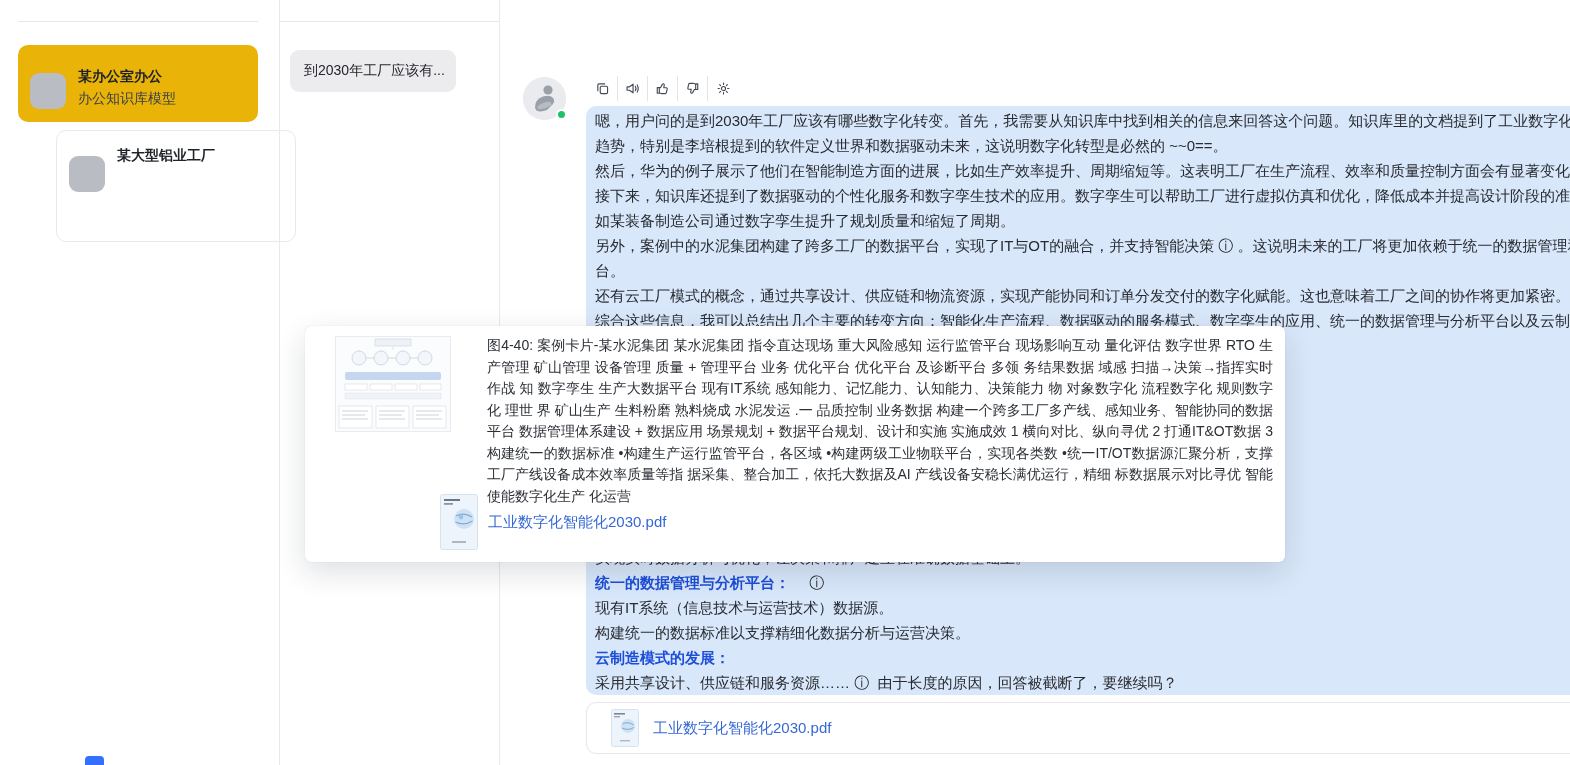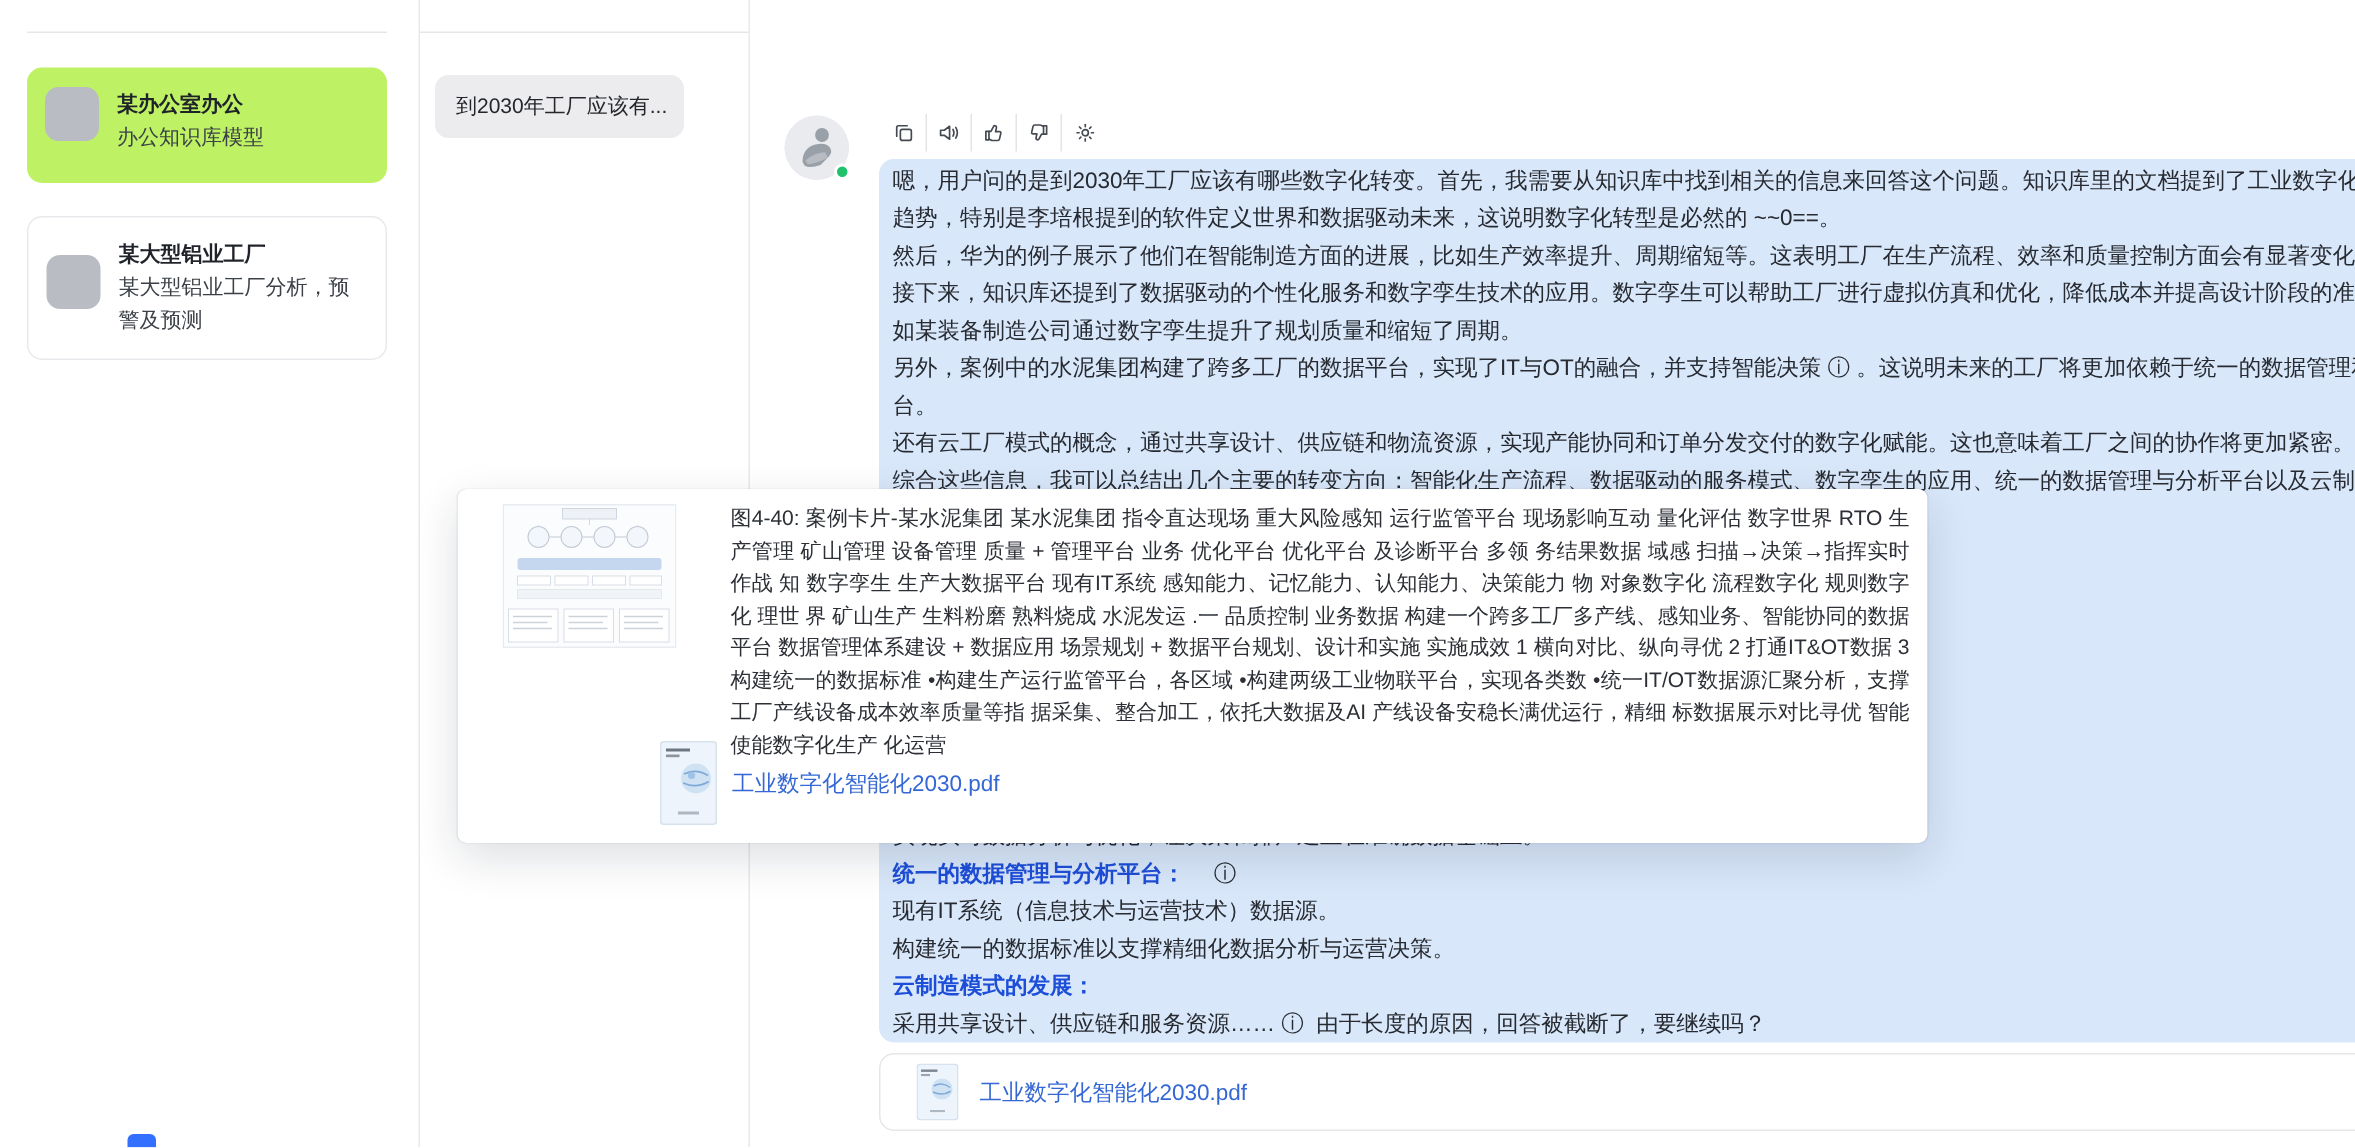--- a/index.html
+++ b/index.html
@@ -8,21 +8,21 @@
     position:relative; width:1570px; height:765px; overflow:hidden;
     background:#fff; font-family:"Liberation Sans","DejaVu Sans",sans-serif;
     color:#23262b;
   }
   .vline { position:absolute; top:0; width:1px; height:765px; background:#e7e9ec; }
   .hdivider { position:absolute; height:1px; background:#e5e7eb; }
 
   
   .kb-card { position:absolute; left:18px; width:240px; border-radius:10px;
     display:flex; align-items:flex-start; gap:12px; padding:13px 12px; cursor:pointer; }
-  .kb-card.selected { background:#bef264; }
+  .kb-card.selected { background:#eab308;align-items:flex-end; }
   .kb-card.plain { background:#fff; border:1px solid #e7e9ec; }
   .kb-icon { width:36px; height:36px; border-radius:9px; background:#b9bdc3; flex:0 0 36px; }
   .kb-title { font-size:14px; font-weight:700; color:#1f2329; line-height:22px; }
   .kb-sub { font-size:14px; color:#3c4148; line-height:22px; }
   .kb-card.plain .kb-icon { margin-top:12px; }
 
   
   .hist-item { position:absolute; left:290px; top:50px; width:166px; height:42px;
     background:#ececee; border-radius:9px; display:flex; align-items:center;
     padding:0 14px; font-size:14px; color:#23262b; cursor:pointer; white-space:nowrap; overflow:hidden; }
@@ -74,25 +74,24 @@
     <div class="hdivider" style="left:18px; top:21px; width:240px;"></div>
 
     <div class="kb-card selected" style="top:45px; height:77px;">
       <div class="kb-icon"></div>
       <div class="kb-meta">
         <div class="kb-title">某办公室办公</div>
         <div class="kb-sub">办公知识库模型</div>
       </div>
     </div>
 
-    <div class="kb-card plain" style="top:144px; height:96px;">
+    <div class="kb-card plain" style="top:130px; height:112px;margin-left:38px;">
       <div class="kb-icon"></div>
       <div class="kb-meta">
         <div class="kb-title">某大型铝业工厂</div>
-        <div class="kb-sub">某大型铝业工厂分析，预警及预测</div>
       </div>
     </div>
   </aside>
 
   <div class="vline" style="left:279px;"></div>
 
   <section>
     <div class="hdivider" style="left:280px; top:21px; width:219px;"></div>
     <div class="hist-item">到2030年工厂应该有...</div>
   </section>

